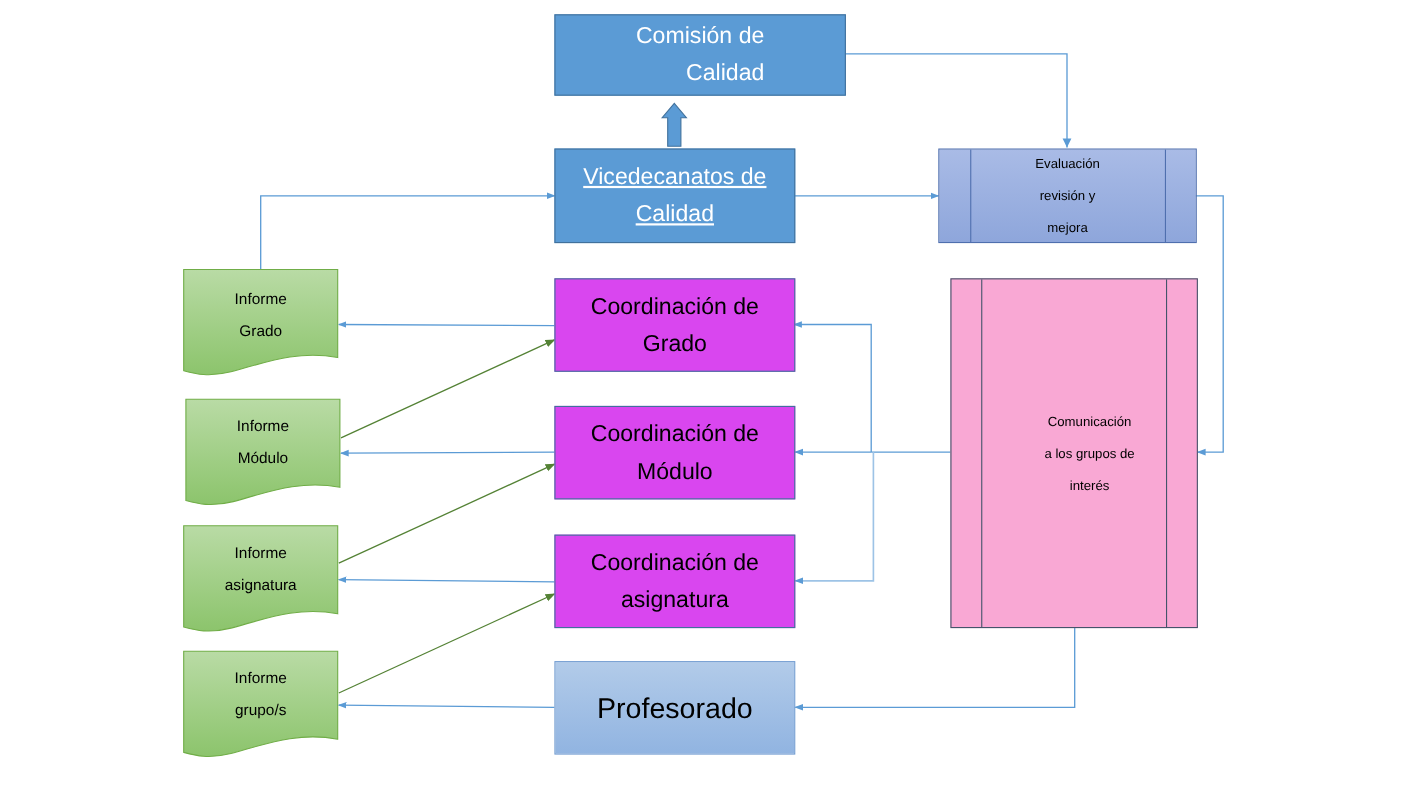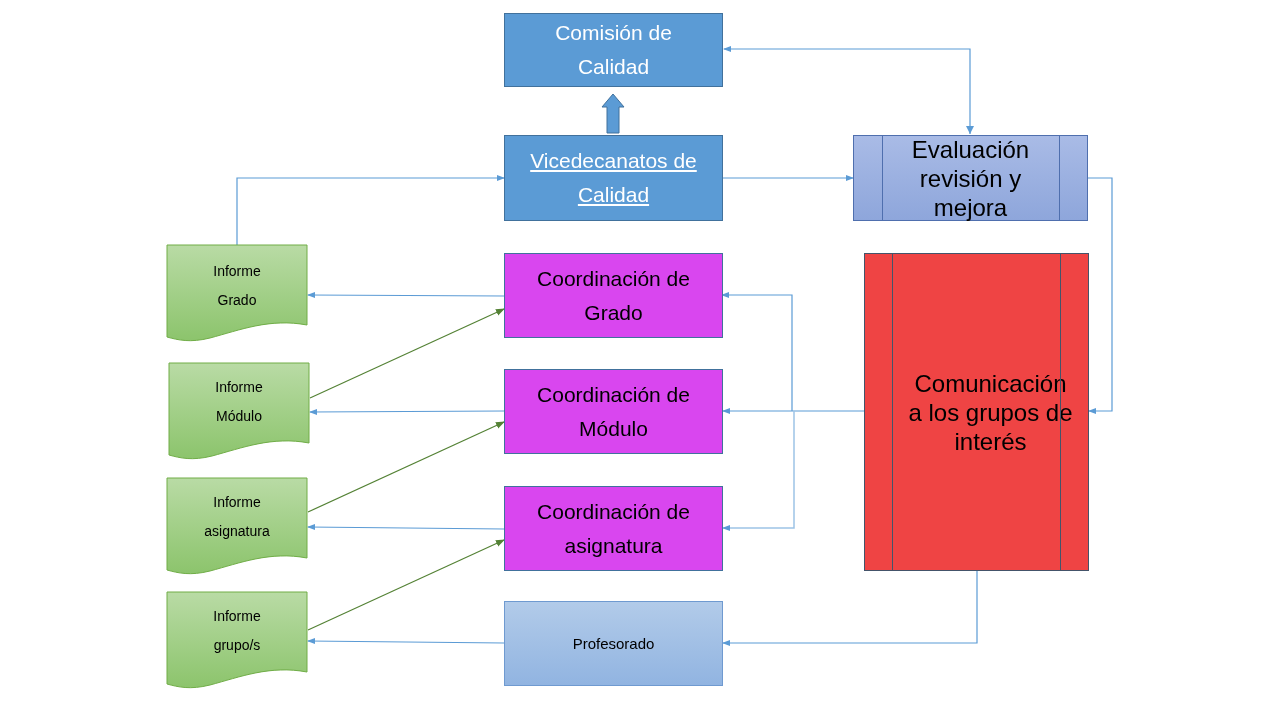--- a/index.html
+++ b/index.html
@@ -4,25 +4,25 @@
   <style>
     html, body { margin: 0; padding: 0; background: #ffffff; }
     body { width: 1280px; height: 720px; position: relative; overflow: hidden;
            font-family: "Liberation Sans", sans-serif; }
     svg.conn { position: absolute; left: 0; top: 0; width: 1280px; height: 720px; pointer-events: none; }
     .node { position: absolute; box-sizing: border-box; display: flex; align-items: center;
             justify-content: center; text-align: center; font-size: 21px; line-height: 34px; }
     .node span { white-space: pre-line; }
     .dark { background: #5b9bd5; border: 1px solid #41719c; color: #ffffff; }
     .white { background: #d946ef; border: 1px solid #41719c; color: #000000; }
-    .light { background: linear-gradient(#b2cbe9, #91b4e1); border: 1px solid #6f9ad0; color: #000; font-size: 15px; }
-    .proc { border: 1px solid #4f6fae; color: #000; font-size: 24px; line-height: 29px; }
+    .light { background: linear-gradient(#b2cbe9, #91b4e1); border: 1px solid #6f9ad0; color: #000; font-size: 26px; }
+    .proc { border: 1px solid #4f6fae; color: #000; font-size: 12px; line-height: 29px; }
     .proc .bar { position: absolute; top: 0; bottom: 0; width: 0; border-left: 1px solid #4f6fae; }
     .eval { background: linear-gradient(#a9bbe6, #8ea6db); }
-    .com { background: #ef4444; border-color: #44546a; padding-left: 28px; }
+    .com { background: #f9a8d4; border-color: #44546a; padding-left: 28px; }
     .com .bar { border-color: #44546a; }
     .doc { position: absolute; }
     .doc .lbl { position: absolute; left: 0; right: 0; top: 18px; text-align: center;
                 font-size: 14px; line-height: 29px; color: #000; white-space: pre-line; }
   </style>
 </head>
 <body>
 
 <svg class="conn" viewBox="0 0 1280 720">
   <defs>
@@ -64,21 +64,21 @@
   <line x1="310" y1="398" x2="504" y2="309" stroke="#548235" stroke-width="1.2" marker-end="url(#ag)"></line>
   <line x1="308" y1="512" x2="504" y2="422" stroke="#548235" stroke-width="1.2" marker-end="url(#ag)"></line>
   <line x1="308" y1="630" x2="504" y2="540" stroke="#548235" stroke-width="1.2" marker-end="url(#ag)"></line>
 
   <path d="M167,245 L307,245 L307,325 C270,318 240,330 210,338 C190,343 178,340 167,337 Z" fill="url(#gdoc)" stroke="#70ad47" stroke-width="1"></path>
   <path d="M169,363 L309,363 L309,443 C272,436 242,448 212,456 C192,461 180,458 169,455 Z" fill="url(#gdoc)" stroke="#70ad47" stroke-width="1"></path>
   <path d="M167,478 L307,478 L307,558 C270,551 240,563 210,571 C190,576 178,573 167,570 Z" fill="url(#gdoc)" stroke="#70ad47" stroke-width="1"></path>
   <path d="M167,592 L307,592 L307,672 C270,665 240,677 210,685 C190,690 178,687 167,684 Z" fill="url(#gdoc)" stroke="#70ad47" stroke-width="1"></path>
 </svg>
 
-<div class="node dark" style="left:504px;top:13px;width:219px;height:74px;">
+<div class="node dark" style="left:504px;top:13px;width:265px;height:74px;text-align:right;">
   <span>Comisión de
 Calidad</span>
 </div>
 
 <div class="node dark" style="left:504px;top:135px;width:219px;height:86px;text-decoration:underline;">
   <span>Vicedecanatos de
 Calidad</span>
 </div>
 
 <div class="node proc eval" style="left:853px;top:135px;width:235px;height:86px;">

